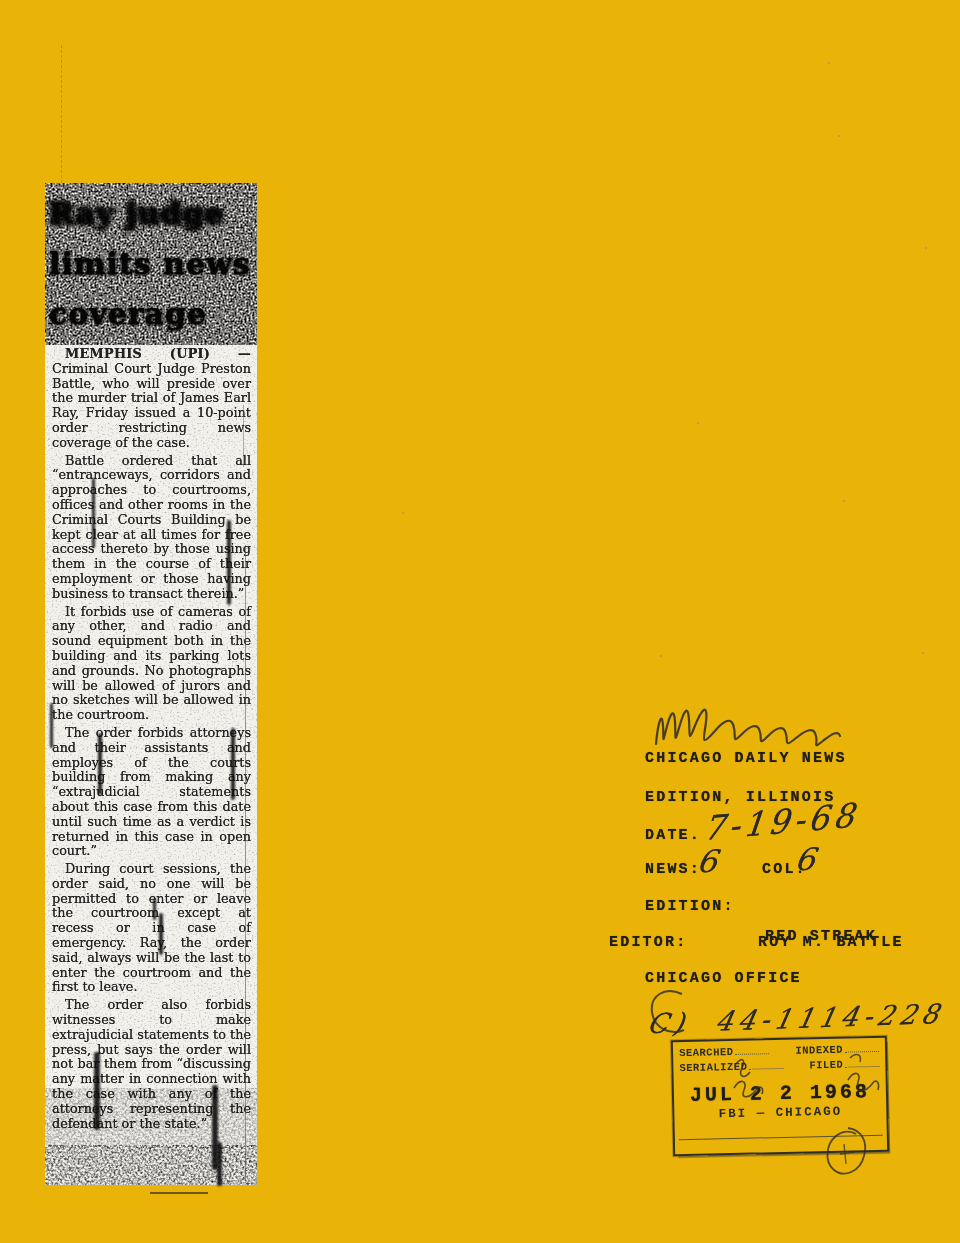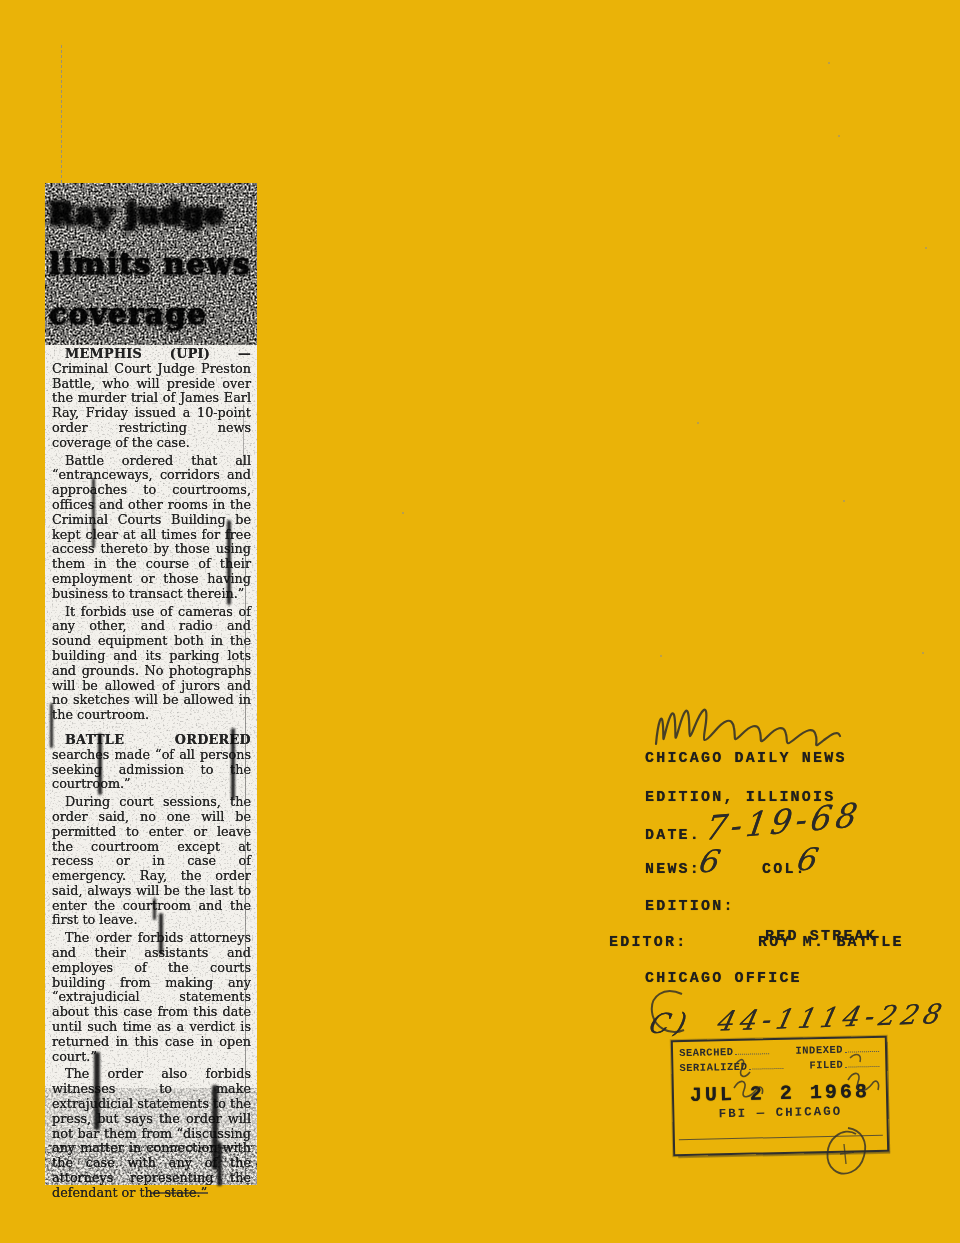--- a/index.html
+++ b/index.html
@@ -107,28 +107,25 @@
     <div class="body-text">
       <p>
         <span class="lead-bold">MEMPHIS (UPI) —</span><span> Criminal Court Judge Preston Battle, who will preside over the murder trial of James Earl Ray, Friday issued a 10-point order restricting news coverage of the case.</span>
       </p>
       <p>
         <span>Battle ordered that all “entranceways, corridors and approaches to courtrooms, offices and other rooms in the Criminal Courts Building be kept clear at all times for free access thereto by those using them in the course of their employment or those having business to transact therein.”</span>
       </p>
       <p>
         <span>It forbids use of cameras of any other, and radio and sound equipment both in the building and its parking lots and grounds. No photographs will be allowed of jurors and no sketches will be allowed in the courtroom.</span>
       </p>
-      <p class="subhead-graf">
-        <span class="lead-bold">BATTLE ORDERED</span><span> searches made “of all persons seeking admission to the courtroom.”</span>
+      <p>
+        <span>The order forbids attorneys and their assistants and employes of the courts building from making any “extrajudicial statements about this case from this date until such time as a verdict is returned in this case in open court.”</span>
       </p>
       <p>
         <span>During court sessions, the order said, no one will be permitted to enter or leave the courtroom except at recess or in case of emergency. Ray, the order said, always will be the last to enter the courtroom and the first to leave.</span>
-      </p>
-      <p>
-        <span>The order forbids attorneys and their assistants and employes of the courts building from making any “extrajudicial statements about this case from this date until such time as a verdict is returned in this case in open court.”</span>
       </p>
       <p>
         <span>The order also forbids witnesses to make extrajudicial statements to the press, but says the order will not bar them from “discussing any matter in connection with the case with any of the attorneys representing the defendant or the state.”</span>
       </p>
     </div>
 
     <svg class="noise-svg" width="212" height="1002" viewBox="0 0 212 1002">
       <defs>
         <filter id="grainLight" x="0" y="0" width="100%" height="100%">
           <feTurbulence type="fractalNoise" baseFrequency="0.55" numOctaves="2" seed="11" result="t"></feTurbulence>

